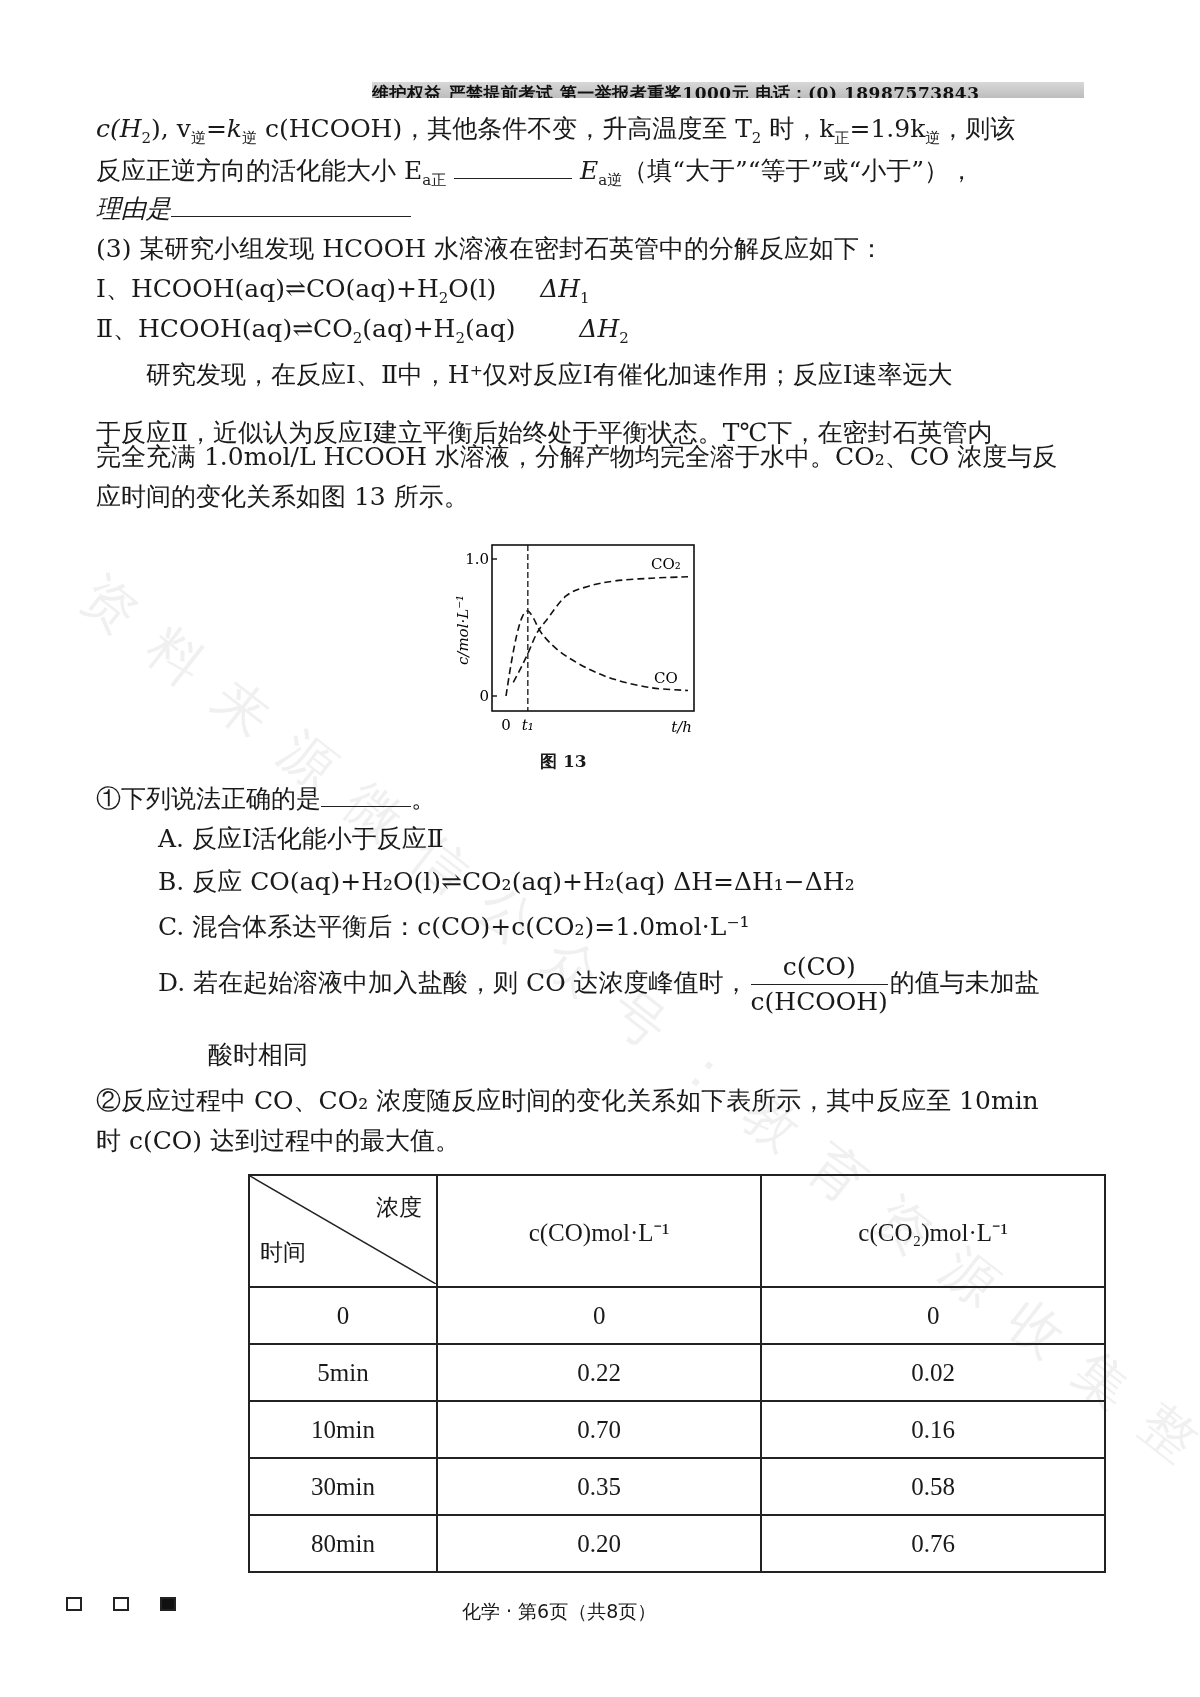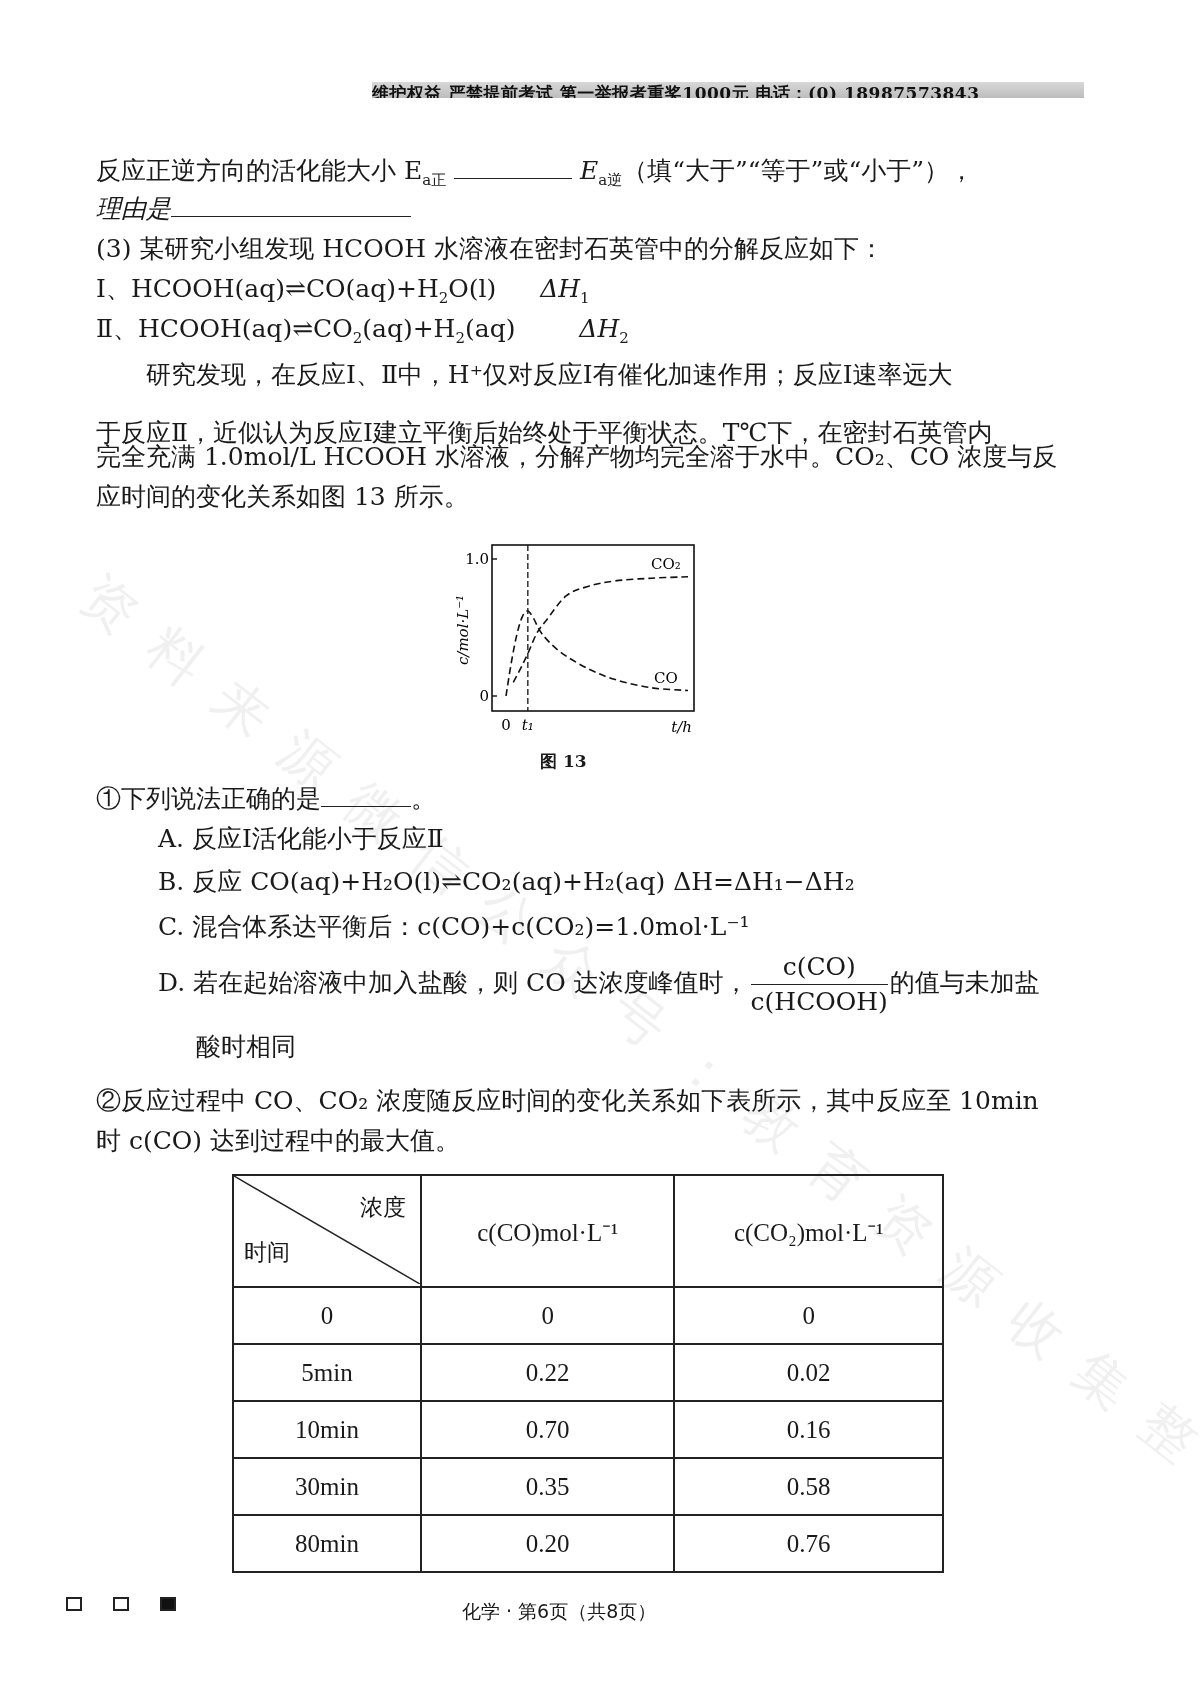--- a/index.html
+++ b/index.html
@@ -14,31 +14,31 @@
     background: linear-gradient(#d8d8d8, #bdbdbd); color: #111;
     font-size: 17px; font-weight: bold; line-height: 22px; letter-spacing: 0.5px;
     font-family: "DejaVu Serif", serif; white-space: nowrap; overflow: hidden;
   }
   .line {
     position: absolute; left: 96px; font-size: 25px; line-height: 34px; white-space: nowrap;
     font-family: "DejaVu Serif", "Liberation Serif", serif;
   }
   .indent { left: 146px; }
   .opt { left: 158px; }
-  .opt2 { left: 196px; }
+  .opt2 { left: 208px; margin-top: 8px; }
   sub, sup { font-size: 60%; line-height: 0; }
   i { font-style: italic; }
   .blank { display: inline-block; border-bottom: 1.5px solid #222; height: 26px; vertical-align: baseline; }
   .frac { display: inline-block; vertical-align: middle; text-align: center; margin: 0 2px; }
   .frac .num { display: block; border-bottom: 1.5px solid #222; padding: 0 10px; line-height: 34px; }
   .frac .den { display: block; line-height: 34px; }
   .chart-wrap { position: absolute; left: 430px; top: 540px; width: 300px; height: 240px; }
   .caption { position: absolute; left: 540px; top: 750px; font-size: 17px; font-weight: bold; }
   table.data {
-    position: absolute; left: 232px; top: 1174px; width: 712px; border-collapse: collapse;
+    position: absolute; left: 248px; top: 1174px; width: 858px; border-collapse: collapse;
     font-size: 25px; font-family: "Liberation Serif", serif;
   }
   table.data td { border: 2px solid #222; text-align: center; height: 53px; }
   table.data tr.head td { height: 108px; }
   .diag { position: relative; width: 186px; height: 108px; padding: 0; }
   .diag svg { position: absolute; left: 0; top: 0; }
   .diag .tr { position: absolute; right: 14px; top: 16px; font-size: 23px; font-family: "DejaVu Sans", sans-serif; }
   .diag .bl { position: absolute; left: 10px; bottom: 18px; font-size: 23px; font-family: "DejaVu Sans", sans-serif; }
   .footer { position: absolute; top: 1599px; font-size: 19px; font-family: "DejaVu Sans", sans-serif; }
   .sq { position: absolute; top: 1597px; width: 16px; height: 14px; border: 2px solid #222; box-sizing: border-box; }
@@ -53,20 +53,23 @@
 <body>
 
 <div class="page">
 
   <div class="watermark">资料来源微信公众号：教育资源收集整理</div>
 
   <div class="banner">
     <span>维护权益  严禁提前考试  第一举报者重奖1000元  电话：(0) 18987573843</span>
   </div>
 
+  <div class="line" style="top:112px;">
+    <i>c(H</i><sub>2</sub><span>), v</span><sub>逆</sub><i>=k</i><sub>逆</sub><span> c(HCOOH)，其他条件不变，升高温度至 T</span><sub>2</sub><span> 时，k</span><sub>正</sub><span>=1.9k</span><sub>逆</sub><span>，则该</span>
+  </div>
   <div class="line" style="top:152px;">
     <span>反应正逆方向的活化能大小 E</span><sub>a正</sub>
     <span class="blank" style="width:118px;"></span>
     <i>E</i><sub>a逆</sub><span>（填“大于”“等于”或“小于”），</span>
   </div>
   <div class="line" style="top:190px;font-style:italic;">
     <span>理由是</span><span class="blank" style="width:240px;"></span>
   </div>
 
   <div class="line" style="top:232px;">(3) 某研究小组发现 HCOOH 水溶液在密封石英管中的分解反应如下：</div>

